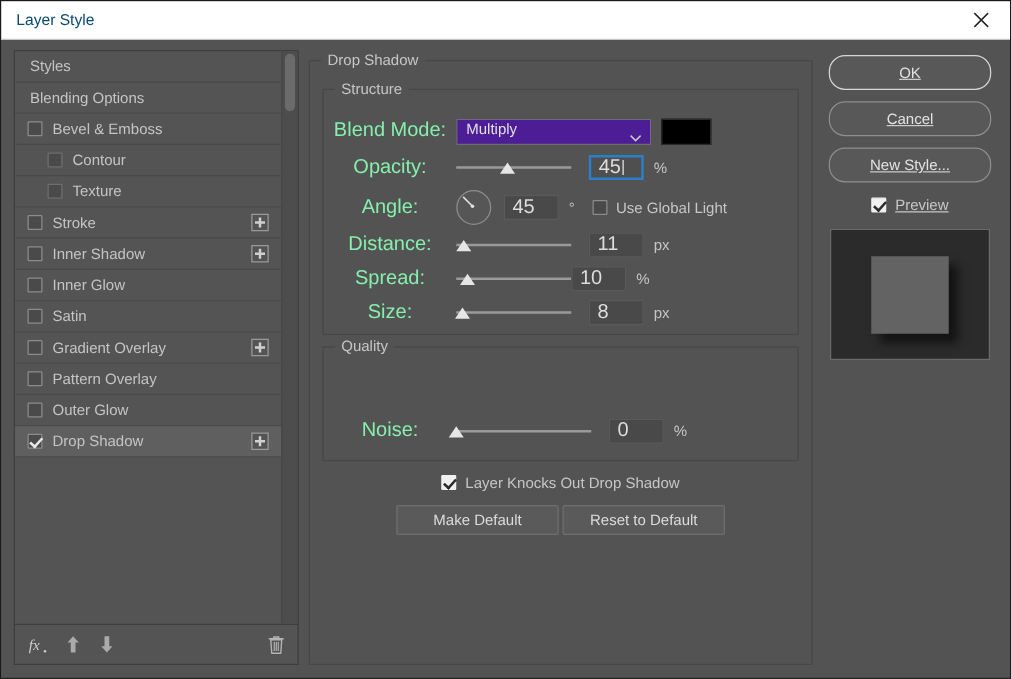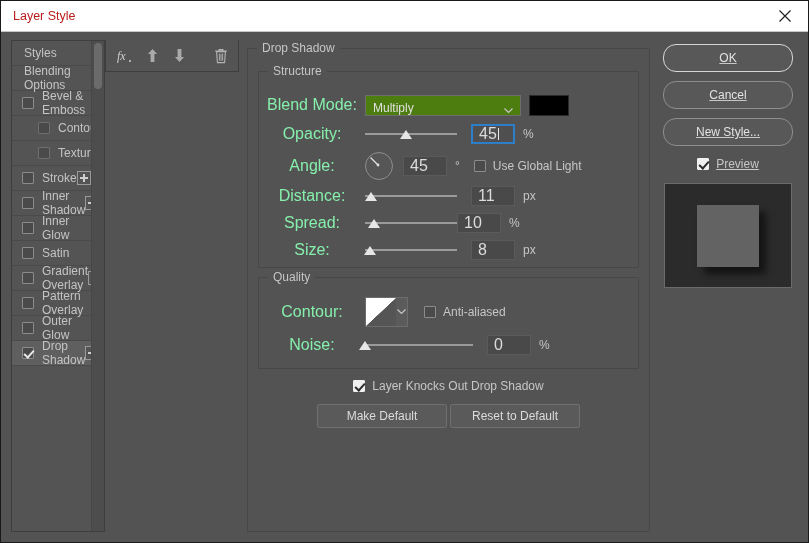--- a/index.html
+++ b/index.html
@@ -32,21 +32,21 @@
     height: 30px;
     background: #ffffff;
     display: flex;
     align-items: center;
     flex: 0 0 auto;
     position: relative;
     border-bottom: 1px solid #c6c6c6;
   }
   .titlebar .title {
     margin-left: 12px;
-    color: #b91c1c;
+    color: #0c4a6e;
     font-size: 12.5px;
   }
   .close-btn {
     position: absolute;
     right: 0; top: 0;
     width: 46px; height: 30px;
     display: flex; align-items: center; justify-content: center;
     cursor: pointer;
   }
   .close-btn svg { display: block; }
@@ -59,20 +59,21 @@
     box-sizing: border-box;
     gap: 8px;
     background: #535353;
   }
 
   
   .styles-col {
     width: 228px;
     flex: 0 0 228px;
     display: flex;
+    flex-direction: column;
     background: #535353;
   }
   .styles-list-wrap {
     flex: 1 1 auto;
     border: 1px solid #3e3e3e;
     background: #545454;
     position: relative;
     overflow: hidden;
     display: flex;
   }
@@ -208,25 +209,25 @@
     color: #86efac;
     font-size: 16px;
     padding-right: 8px;
     width: 90px;
     flex: 0 0 90px;
   }
 
   
   .select {
     height: 21px;
-    background: #4d7c0f;
+    background: #4c1d95;
     border: 1px solid #6d6d6d;
     box-sizing: border-box;
     display: flex;
-    align-items: flex-end;
+    align-items: flex-start;
     color: #e0e0e0;
     font-size: 12px;
     padding-left: 7px;
     position: relative;
     cursor: pointer;
   }
   .select .chev {
     position: absolute;
     right: 7px; top: 50%;
     margin-top: -2px;
@@ -598,35 +599,20 @@
             <div class="numbox" style="margin-left:14px;">
               <span>8</span>
             </div>
             <span class="unit">px</span>
           </div>
         </div>
 
         <div class="fieldset" id="fs-quality">
           <span class="fs-legend">Quality</span>
 
-          <div class="row" style="left:8px; top:18px; right:8px; height:32px;">
-            <span class="rlabel">Contour:</span>
-            <div class="contour">
-              <div class="img"></div>
-              <div class="chevcell">
-                <svg width="9" height="6" viewBox="0 0 9 6">
-                    <path d="M0.5 0.5 L4.5 4.5 L8.5 0.5" stroke="#c8c8c8" stroke-width="1.2" fill="none"></path>
-                  </svg>
-              </div>
-            </div>
-            <span class="chk" style="margin-left:16px;">
-              <span class="box"></span>
-              <span>Anti-aliased</span>
-            </span>
-          </div>
 
           <div class="row" style="left:8px; top:56px; right:8px;">
             <span class="rlabel">Noise:</span>
             <div class="slider" style="width:108px;">
               <div class="track"></div>
               <div class="knob" id="knob-noise" style="left: 0%;"></div>
             </div>
             <div class="numbox" style="margin-left:14px;">
               <span>0</span>
             </div>

